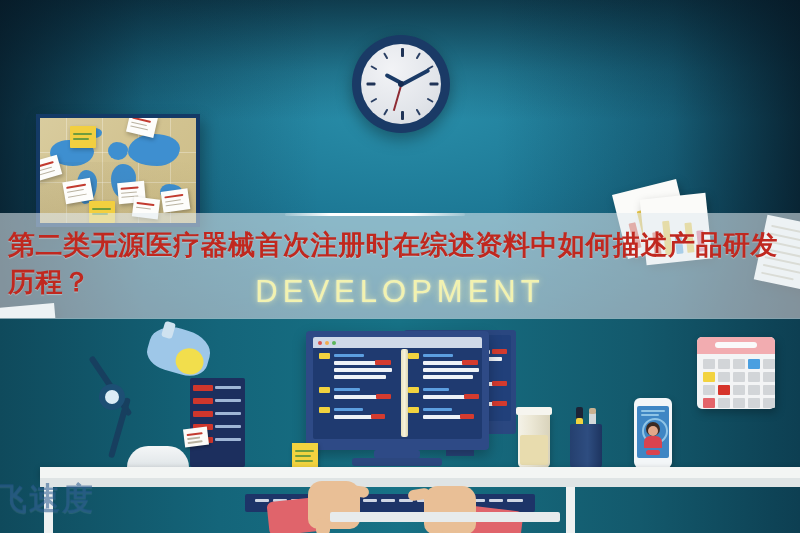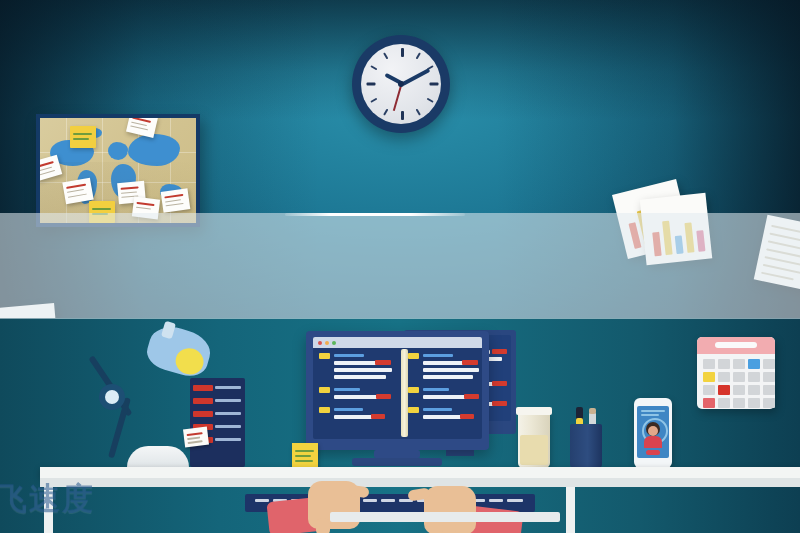--- a/index.html
+++ b/index.html
@@ -518,15 +518,17 @@
 
   <div class="arm" style="left:458px;top:508px;width:64px;height:30px;transform:rotate(7deg);"></div>
   <div class="hand" style="left:424px;top:486px;width:52px;height:48px;"></div>
   <div class="finger" style="left:408px;top:489px;width:22px;height:11px;transform:rotate(-9deg);"></div>
   <div class="finger" style="left:442px;top:520px;width:14px;height:16px;"></div>
 
   <div class="tray"></div>
 
   <div class="band"></div>
   <div class="hr-line"></div>
+  <div class="dev-word">DEVELOPMENT</div>
+  <div class="headline">第二类无源医疗器械首次注册时在综述资料中如何描述产品研发历程？</div>
   <div class="watermark">飞速度</div>
 
 </div>
 
 </body></html>

